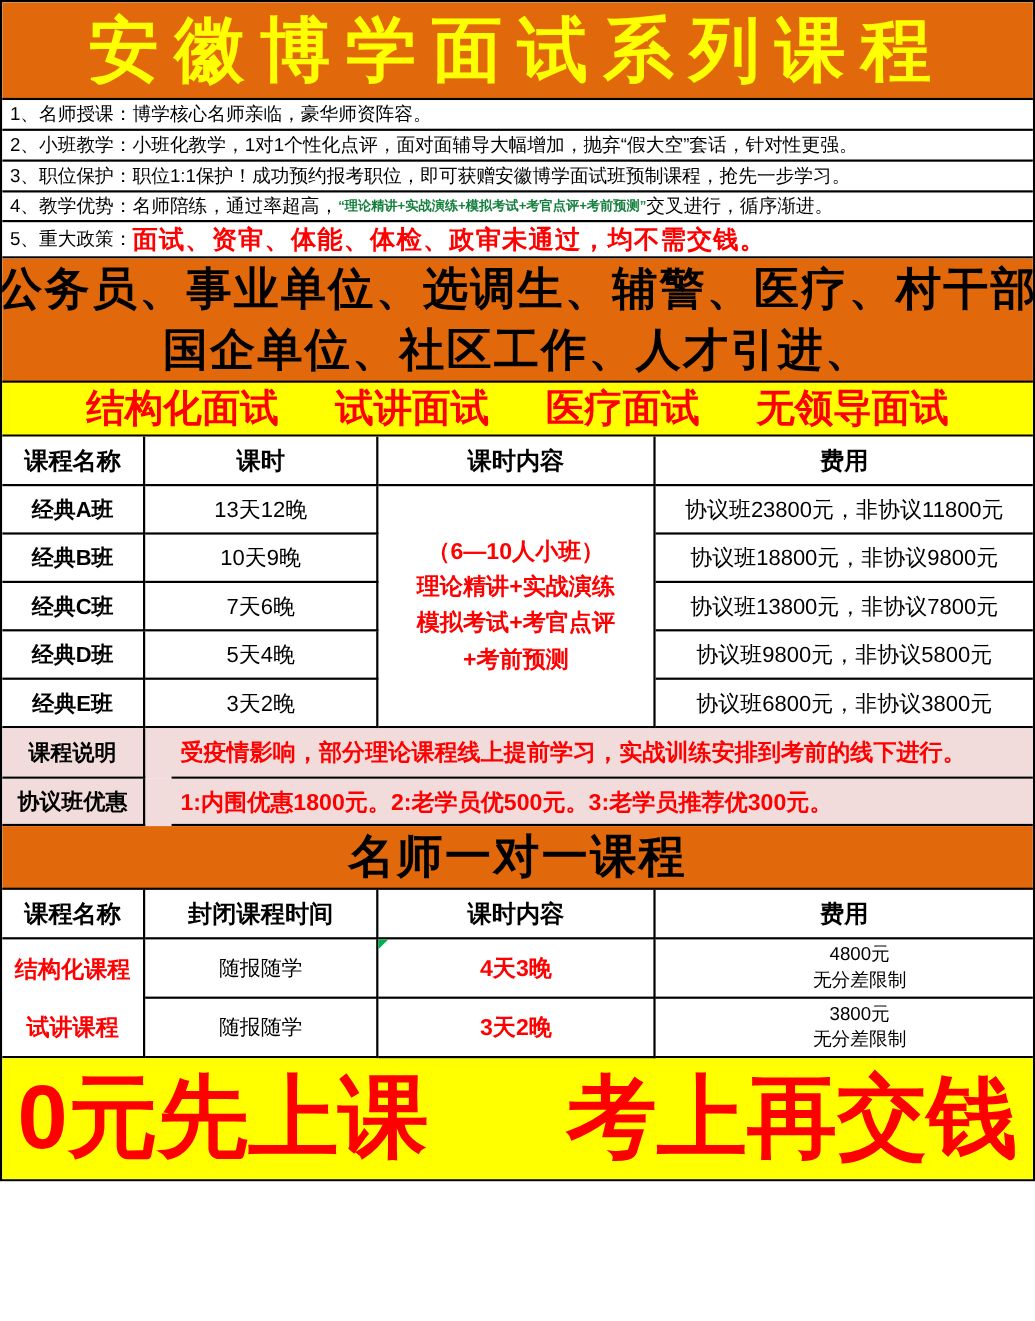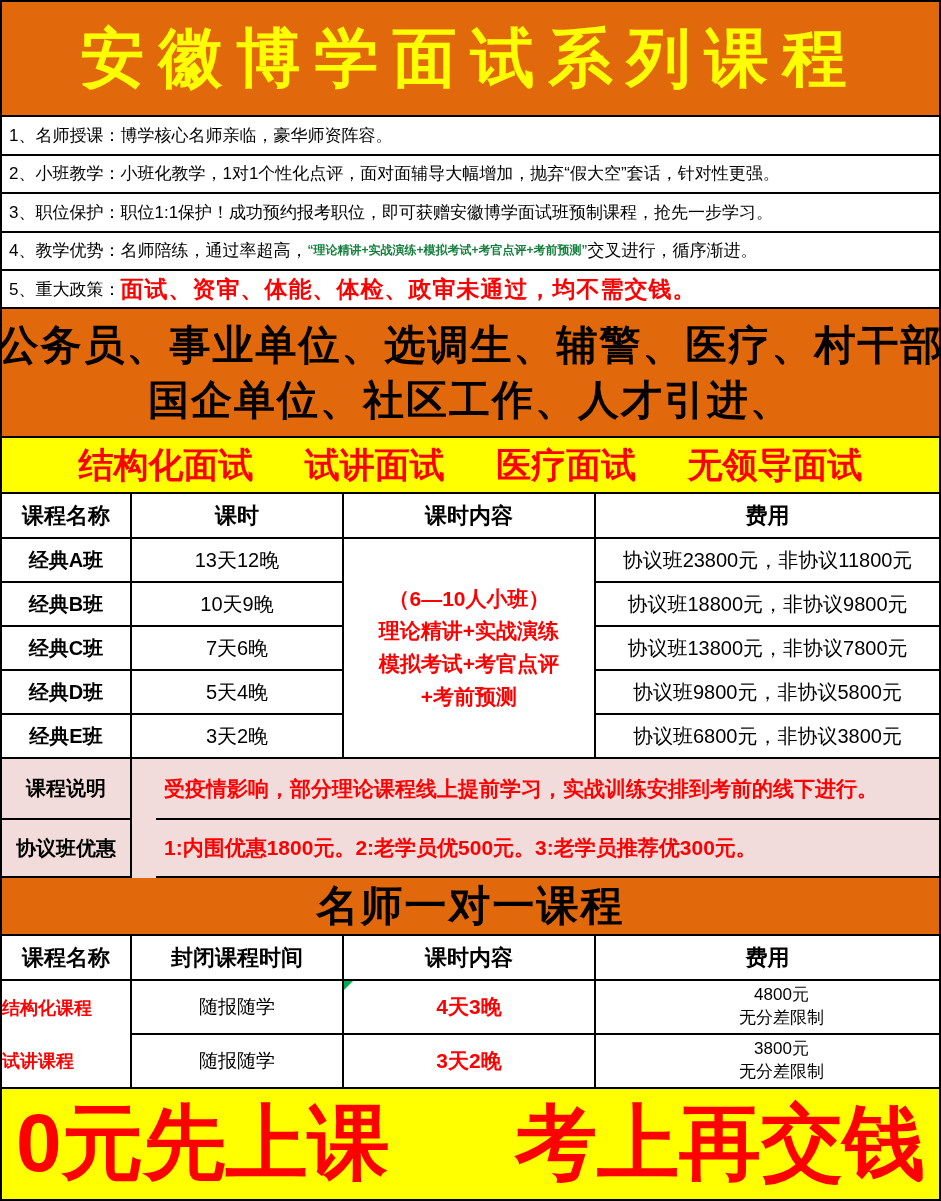--- a/index.html
+++ b/index.html
@@ -1,18 +1,18 @@
 <!DOCTYPE html>
 <html><head>
 <meta charset="utf-8">
 <style>
   * { margin:0; padding:0; box-sizing:border-box; }
   body { background:#ffffff; font-family:"Liberation Sans", sans-serif; }
   .poster {
-    width:941px; height:1201px;
+    width:941px; height:1074px;
     border:2px solid #000;
     background:#fff;
     display:flex; flex-direction:column;
     overflow:hidden;
   }
   
   .title-banner {
     height:116px; background:#E2690B; border-bottom:2px solid #000;
     display:flex; align-items:center; justify-content:center;
   }
@@ -57,22 +57,22 @@
   .note-text { border-bottom:2px solid #000; display:flex; align-items:center; padding-left:8px; color:#FF0000; font-weight:bold; font-size:21px; white-space:nowrap;margin-left:24px; }
   
   .subtitle {
     height:58px; background:#E2690B; border-bottom:2px solid #000;
     display:flex; align-items:center; justify-content:center;
     color:#000; font-weight:bold; font-size:42px; letter-spacing:2px;
   }
   
   .t2 { display:grid; grid-template-columns:130px 212px 252px 1fr; grid-template-rows:45px 54px 54px; background:#fff; }
   .t2-col1 { grid-column:1; grid-row:2 / span 2; border-right:2px solid #000; border-bottom:2px solid #000;
-    display:flex; flex-direction:column; justify-content:space-around; align-items:flex-start;
-    color:#FF0000; font-weight:bold; font-size:18px; }
+    display:flex; flex-direction:column; justify-content:space-around; align-items:center;
+    color:#FF0000; font-weight:bold; font-size:21px; }
   .td-time { font-size:19px; color:#000; }
   .td-dur { font-size:21px; color:#FF0000; font-weight:bold; position:relative; }
   .td-fee2 { flex-direction:column; font-size:17px; color:#000; line-height:1.35;padding-left:28px; }
   .green-tri { position:absolute; top:0; left:0; width:0; height:0; border-top:9px solid #00B050; border-right:9px solid transparent; }
   
   .footer {
     flex:1; background:#FFFF00;
     display:flex; align-items:center; justify-content:space-between; padding:0 14px;
     color:#FF0000; font-weight:bold; font-size:82px; white-space:nowrap;
   }

